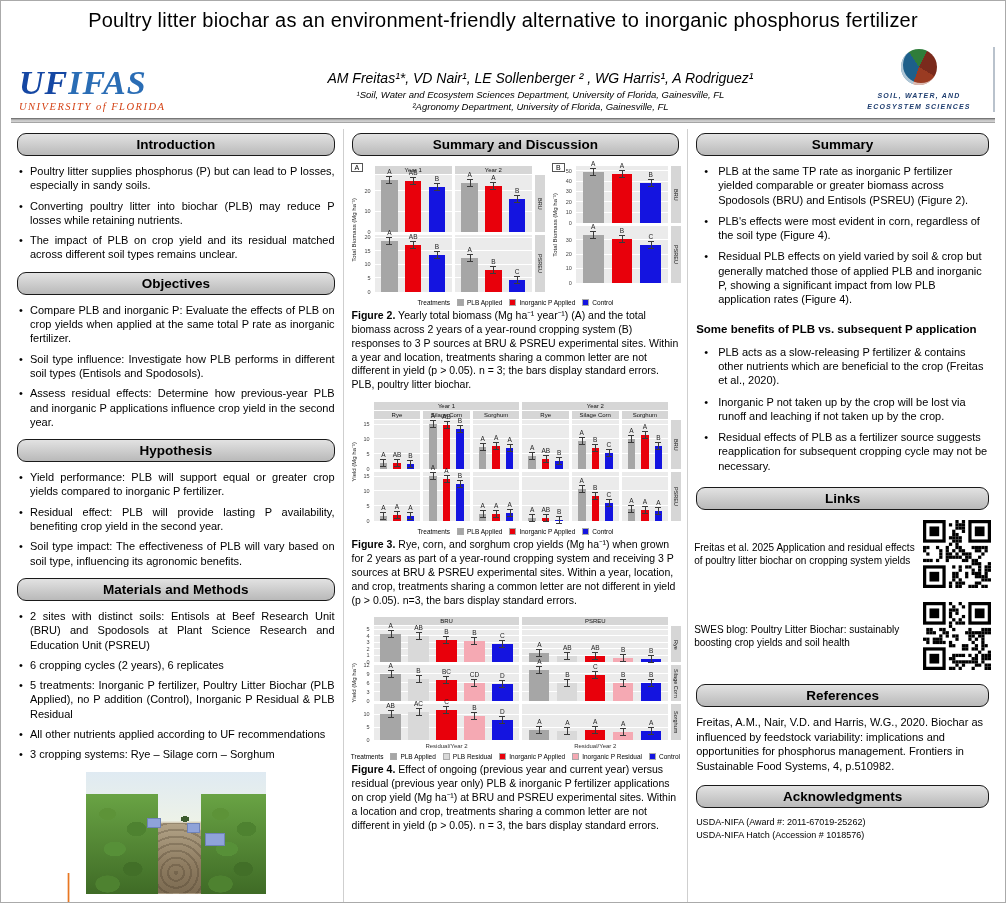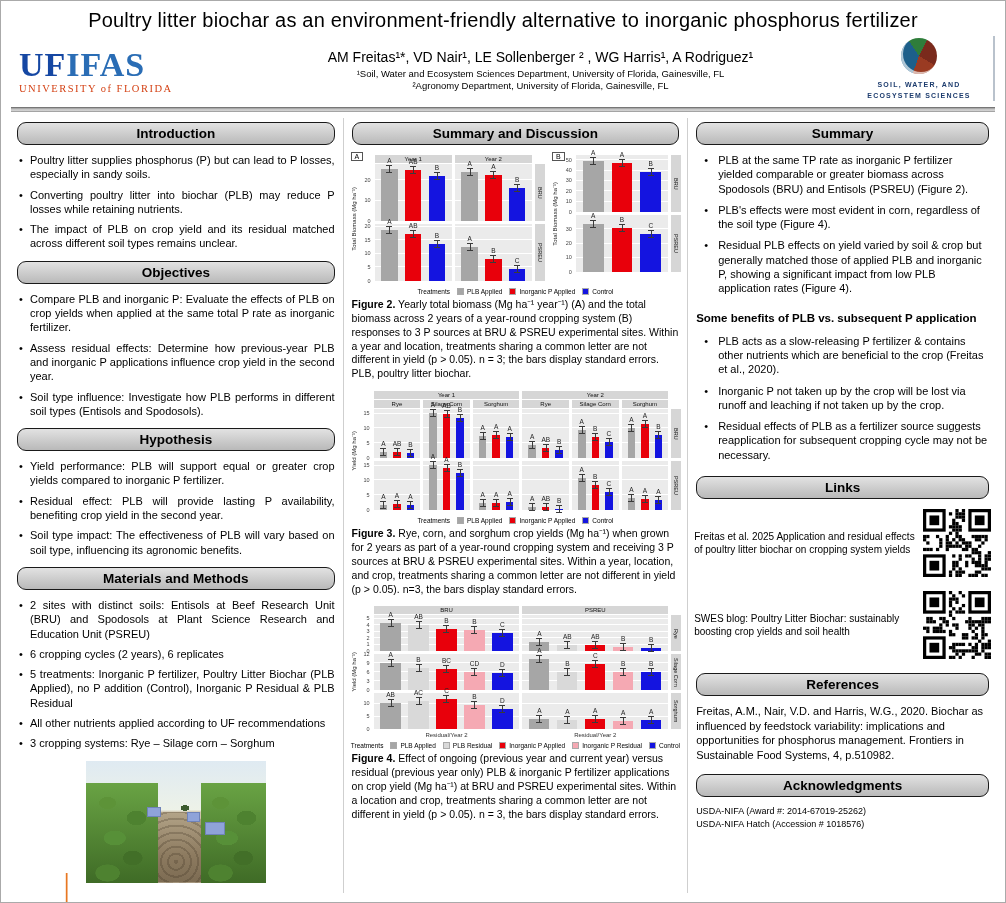--- a/index.html
+++ b/index.html
@@ -4,21 +4,21 @@
 <style>
   * { margin:0; padding:0; box-sizing:border-box; }
   html,body { background:#e8e8e8; }
   body { font-family:"Liberation Sans", sans-serif; color:#000; }
   .poster { width:1006px; height:903px; background:#fff; margin:0 auto; position:relative;
             border:1px solid #aaa; overflow:hidden; }
 
   
   .header { padding:4px 10px 0; }
   .title { text-align:center; font-size:20px; font-weight:400; letter-spacing:.2px; padding:4px 0 2px; }
-  .head-row { display:flex; align-items:center; margin-top:2px; }
+  .head-row { display:flex; align-items:flex-end; margin-top:13px;font-style:italic; }
   .uf-logo { width:215px; padding-left:8px; padding-top:6px; }
   .uf-main { font-family:"Liberation Serif", serif; font-weight:bold; font-size:34px; line-height:.95;
              color:#1547a3; letter-spacing:1px; }
   .uf-main .bar { color:#e87722; font-weight:400; padding:0 2px; }
   .uf-main .ifas { color:#2a6db5; }
   .uf-sub { font-family:"Liberation Serif", serif; font-size:10.5px; color:#d44215; letter-spacing:1.5px; margin-top:2px; }
   .authors-block { flex:1; text-align:center; padding-top:2px; }
   .authors { font-size:14px; }
   .affil { font-size:9.5px; margin-top:3px; }
   .affil2 { font-size:9.5px; margin-top:1px; }
@@ -144,22 +144,22 @@
       <div class="sec-head">Introduction</div>
       <ul class="bullets">
           <li>Poultry litter supplies phosphorus (P) but can lead to P losses, especially in sandy soils.</li>
           <li>Converting poultry litter into biochar (PLB) may reduce P losses while retaining nutrients.</li>
           <li>The impact of PLB on crop yield and its residual matched across different soil types remains unclear.</li>
         </ul>
 
       <div class="sec-head">Objectives</div>
       <ul class="bullets">
           <li>Compare PLB and inorganic P: Evaluate the effects of PLB on crop yields when applied at the same total P rate as inorganic fertilizer.</li>
+          <li>Soil type influence: Investigate how PLB performs in different soil types (Entisols and Spodosols).</li>
           <li>Assess residual effects: Determine how previous-year PLB and inorganic P applications influence crop yield in the second year.</li>
-          <li>Soil type influence: Investigate how PLB performs in different soil types (Entisols and Spodosols).</li>
         </ul>
 
       <div class="sec-head">Hypothesis</div>
       <ul class="bullets">
           <li>Yield performance: PLB will support equal or greater crop yields compared to inorganic P fertilizer.</li>
           <li>Residual effect: PLB will provide lasting P availability, benefiting crop yield in the second year.</li>
           <li>Soil type impact: The effectiveness of PLB will vary based on soil type, influencing its agronomic benefits.</li>
         </ul>
 
       <div class="sec-head">Materials and Methods</div>
@@ -1214,18 +1214,18 @@
               <rect x="3.238095238095238" y="48.57142857142857" width="16.19047619047619" height="16.19047619047619" fill="#fff"></rect>
               <rect x="6.476190476190476" y="51.80952380952381" width="9.714285714285715" height="9.714285714285715" fill="#000"></rect>
             </svg></div>
       </div>
 
       <div class="sec-head" style="margin-top:10px;">References</div>
       <p class="refs-text">Freitas, A.M., Nair, V.D. and Harris, W.G., 2020. Biochar as influenced by feedstock variability: implications and opportunities for phosphorus management. Frontiers in Sustainable Food Systems, 4, p.510982.</p>
 
       <div class="sec-head">Acknowledgments</div>
       <div class="ack-lines">
-        <div>USDA-NIFA (Award #: 2014-67019-25262)</div>
+        <div>USDA-NIFA (Award #: 2011-67019-25262)</div>
         <div>USDA-NIFA Hatch (Accession # 1018576)</div>
       </div>
     </div>
   </div>
 </div>
 
 </body></html>

